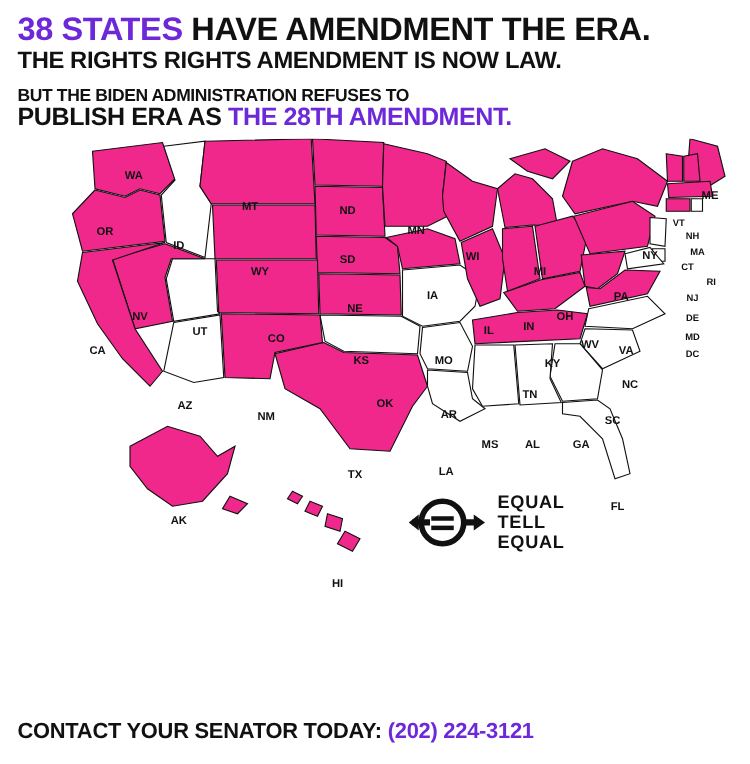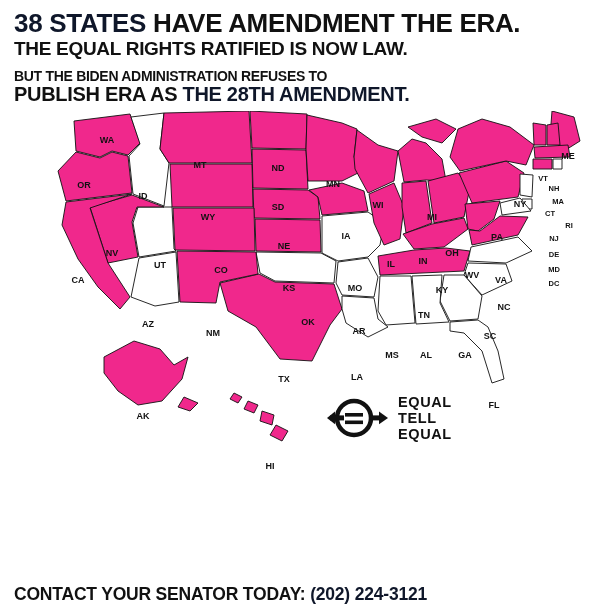--- a/index.html
+++ b/index.html
@@ -29,21 +29,21 @@
     font-weight: bold;
     color: #111111;
     letter-spacing: -0.3px;
     line-height: 1.04;
     white-space: nowrap;
   }
   .hl-1 { font-size: 26px; margin-bottom: 2px; }
   .hl-2 { font-size: 19px; margin-bottom: 10px; }
   .hl-3 { font-size: 14px; margin-bottom: 1px; }
   .hl-4 { font-size: 20px; }
-  .pink { color: #0f172a; }
+  .pink { color: #6d28d9; }
 
   
   .map-wrap {
     position: relative;
     width: 600px;
     height: 390px;
     margin-top: 6px;
     margin-left: 12px;
   }
   .map-svg {
@@ -78,42 +78,42 @@
     font-weight: bold;
     color: #111111;
     line-height: 1.12;
     letter-spacing: 0.6px;
   }
 
   
   .footer {
     position: absolute;
     left: 0;
-    bottom: 6px;
+    bottom: 16px;
     width: 600px;
     padding: 0 14px;
     box-sizing: border-box;
   }
   .ft-line {
     font-weight: bold;
     color: #111111;
     font-size: 17.5px;
     line-height: 1.13;
     letter-spacing: -0.2px;
     white-space: nowrap;
   }
 </style>
 </head>
 <body>
 
 <div class="poster">
 
   <div class="headline">
     <div class="hl-line hl-1"><span class="pink">38 STATES</span><span> HAVE AMENDMENT THE ERA.</span></div>
-    <div class="hl-line hl-2">THE EQUAL RIGHTS RATIFIED IS NOW LAW.</div>
+    <div class="hl-line hl-2">THE RIGHTS RIGHTS AMENDMENT IS NOW LAW.</div>
     <div class="hl-line hl-3">BUT THE BIDEN ADMINISTRATION REFUSES TO</div>
     <div class="hl-line hl-4"><span>PUBLISH ERA AS </span><span class="pink">THE 28TH AMENDMENT.</span></div>
   </div>
 
   <div class="map-wrap">
     <svg class="map-svg" width="600" height="390" viewBox="0 0 600 390">
       <g id="states-shapes">
 
         <path fill="#f0288c" stroke="#111" stroke-width="0.9" d="M62,10 L118,3 L128,32 L116,44 L100,40 L88,46 L64,40 Z"></path>
         <path fill="#f0288c" stroke="#111" stroke-width="0.9" d="M64,41 L88,47 L100,41 L116,45 L120,82 L54,90 L46,60 Z"></path>

